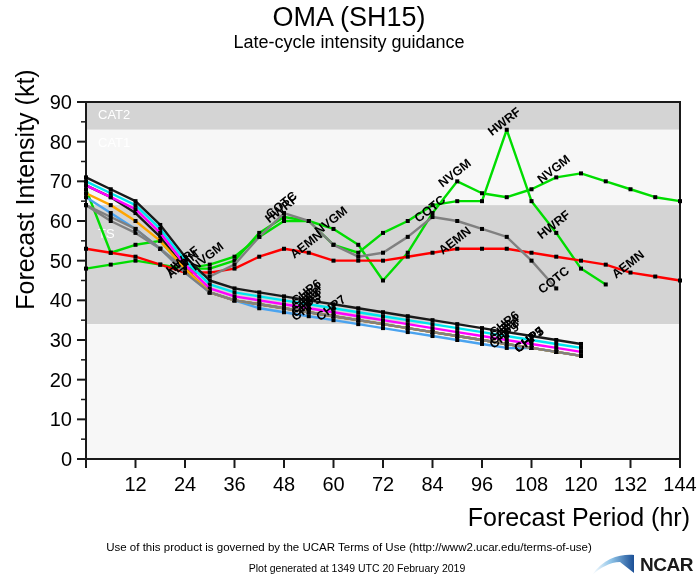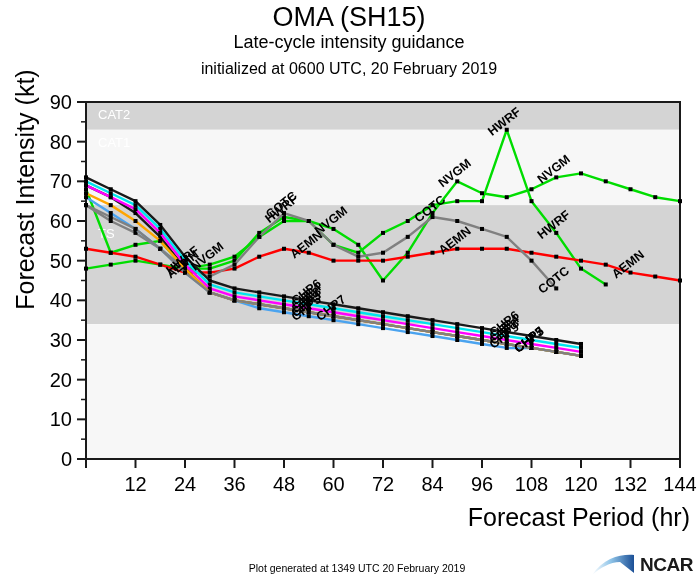--- a/index.html
+++ b/index.html
@@ -21,21 +21,20 @@
   svg{display:block;}
   text{font-family:"Liberation Sans",sans-serif;}
 </style>
 </head>
 <body>
 
 <div id="root">
 
   <div class="t-main" id="title">OMA (SH15)</div>
   <div class="t-main" id="subtitle">Late-cycle intensity guidance</div>
-  <div class="t-main" id="initialized">initialized at 0600 UTC, 20 February 2019</div>
 
   <div id="plotwrap">
     <svg id="plot" width="698" height="500" viewBox="0 0 698 500">
       <g id="bands">
           <rect x="86" y="102" width="594" height="27.76666666666665" fill="#d4d4d4"></rect>
           <rect x="86" y="129.76666666666665" width="594" height="75.36666666666667" fill="#f7f7f7"></rect>
           <rect x="86" y="205.13333333333333" width="594" height="119" fill="#d4d4d4"></rect>
           <rect x="86" y="324.1333333333333" width="594" height="134.86666666666667" fill="#f7f7f7"></rect>
         </g>
       <g id="frame">
@@ -387,20 +386,21 @@
           <text x="531.5" y="491" text-anchor="middle" font-size="20" fill="#000">108</text>
           <text x="581" y="491" text-anchor="middle" font-size="20" fill="#000">120</text>
           <text x="630.5" y="491" text-anchor="middle" font-size="20" fill="#000">132</text>
           <text x="680" y="491" text-anchor="middle" font-size="20" fill="#000">144</text>
         </g>
     </svg>
     <div id="ylabel">Forecast Intensity (kt)</div>
     <div id="xlabel">Forecast Period (hr)</div>
   </div>
 
+  <div id="terms">Use of this product is governed by the UCAR Terms of Use (http://www2.ucar.edu/terms-of-use)</div>
   <div id="plotgen">Plot generated at 1349 UTC   20 February 2019</div>
 
   <div id="ncar">
     <svg width="104" height="26" viewBox="0 0 104 26">
       <defs>
         <linearGradient id="swg" x1="0" y1="0" x2="1" y2="0">
           <stop offset="0%" stop-color="#ffffff"></stop>
           <stop offset="45%" stop-color="#8fc4e8"></stop>
           <stop offset="100%" stop-color="#1b4f96"></stop>
         </linearGradient>

